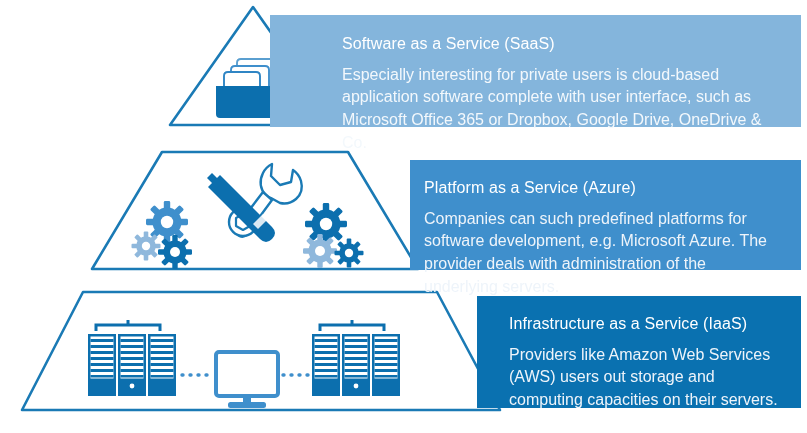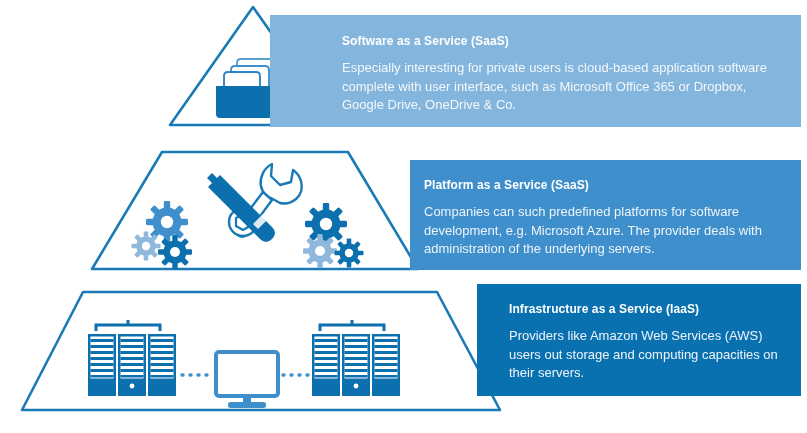--- a/index.html
+++ b/index.html
@@ -26,29 +26,29 @@
     width: 807px;
     height: 433px;
     pointer-events: none;
   }
   .panel {
     position: absolute;
     box-sizing: border-box;
     color: #ffffff;
   }
   .panel-title {
-    font-size: 12px;
-    font-weight: bold;
+    font-size: 16px;
+    font-weight: normal;
     letter-spacing: 0.1px;
     margin: 0 0 11px 0;
     line-height: 1.1;
     color: #ffffff;
   }
   .panel-body {
-    font-size: 13px;
+    font-size: 16px;
     line-height: 1.42;
     margin: 0;
     color: #eef4fa;
     font-weight: normal;
   }
   #panel-saas {
     left: 270px;
     top: 15px;
     width: 531px;
     height: 112px;
@@ -59,21 +59,21 @@
   #panel-paas {
     left: 410px;
     top: 160px;
     width: 391px;
     height: 110px;
     background: #3f8fcc;
     padding: 19px 28px 0 14px;
   }
   #panel-iaas {
     left: 477px;
-    top: 284px;
+    top: 296px;
     width: 324px;
     height: 112px;
     background: #0a71b0;
     padding: 19px 22px 0 32px;
   }
   .hit {
     position: absolute;
     background: transparent;
   }
 </style>
@@ -332,21 +332,21 @@
       <line x1="283" y1="375" x2="308" y2="375" stroke="#3f8fcc" stroke-width="3.4" stroke-linecap="round" stroke-dasharray="1 7"></line>
     </g>
   </svg>
 
   <div class="panel" id="panel-saas">
     <h2 class="panel-title">Software as a Service (SaaS)</h2>
     <p class="panel-body">Especially interesting for private users is cloud-based application software complete with user interface, such as Microsoft Office 365 or Dropbox, Google Drive, OneDrive &amp; Co.</p>
   </div>
 
   <div class="panel" id="panel-paas">
-    <h2 class="panel-title">Platform as a Service (SaaS)</h2>
+    <h2 class="panel-title">Platform as a Service (Azure)</h2>
     <p class="panel-body">Companies can such predefined platforms for software development, e.g. Microsoft Azure. The provider deals with administration of the underlying servers.</p>
   </div>
 
   <div class="panel" id="panel-iaas">
     <h2 class="panel-title">Infrastructure as a Service (IaaS)</h2>
     <p class="panel-body">Providers like Amazon Web Services (AWS) users out storage and computing capacities on their servers.</p>
   </div>
 
   <div class="hit" style="left:170px;top:7px;width:166px;height:118px;"></div>
   <div class="hit" style="left:92px;top:152px;width:326px;height:117px;"></div>

